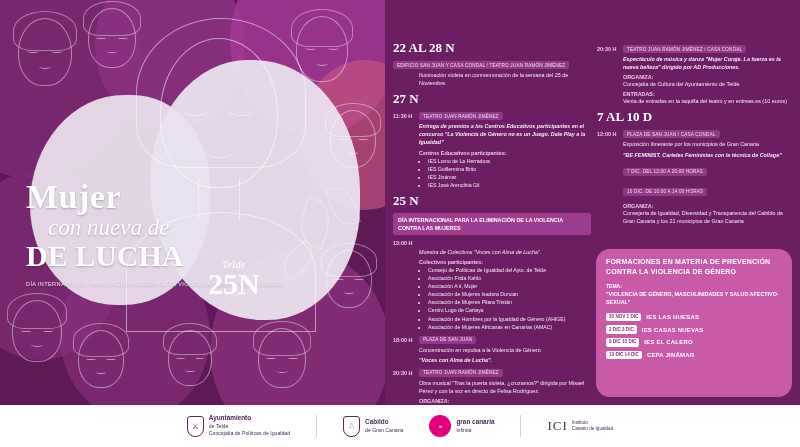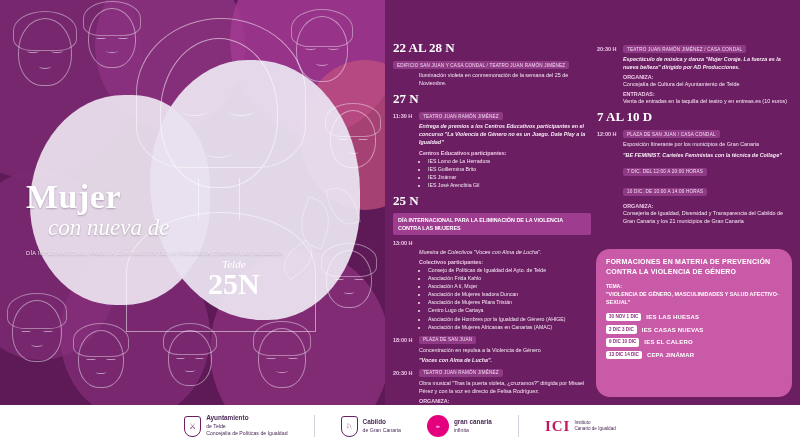--- a/index.html
+++ b/index.html
@@ -207,21 +207,21 @@
   .logo .mark {
     width:17px; height:21px; border:1.4px solid #6b1f62; border-radius:3px 3px 8px 8px;
     display:flex; align-items:center; justify-content:center;
     font-size:8px; color:#6b1f62;
   }
   .logo .txt { font-size:5.2px; line-height:1.4; }
   .logo .txt b { display:block; font-size:6.4px; }
   .logo-sep { width:1px; height:22px; background:#d8cfdd; }
   .logo-ici { display:flex; align-items:center; gap:4px; }
   .logo-ici .ici {
-    font-family:"Liberation Serif", serif; font-weight:bold; font-size:15px; color:#be185d; letter-spacing:1px;
+    font-family:"Liberation Serif", serif; font-weight:normal; font-size:13px; color:#404040; letter-spacing:1px;
   }
   .logo-ici .ici-txt { font-size:4.6px; color:#4a2a55; line-height:1.35; }
   .gc-mark {
     width:22px; height:22px; border-radius:50%; background:#e4007d;
     display:flex; align-items:center; justify-content:center; color:#fff;
     font-size:5px; font-weight:bold;
   }
 </style>
 </head>
 <body>
@@ -304,20 +304,21 @@
       <div class="cf-shoulders"></div>
     </div>
 
     <div class="leaf" style="left:300px; top:200px; width:30px; height:46px; transform:rotate(20deg);"></div>
     <div class="leaf" style="left:330px; top:186px; width:26px; height:40px; transform:rotate(-15deg);"></div>
     <div class="leaf" style="left:286px; top:242px; width:24px; height:36px; transform:rotate(55deg);"></div>
 
     <div class="title-block">
       <div class="title-l1">Mujer</div>
       <div class="title-l2">con nueva de</div>
+      <div class="title-l3">DE LUCHA</div>
       <div class="title-sub">DÍA INTERNACIONAL PARA LA ELIMINACIÓN DE LA VIOLENCIA CONTRA LAS MUJERES</div>
     </div>
 
     <div class="badge-25n">
       <div class="telde">Telde</div>
       <div class="num">25N</div>
     </div>
   </div>
 
   <div class="right-panel">

